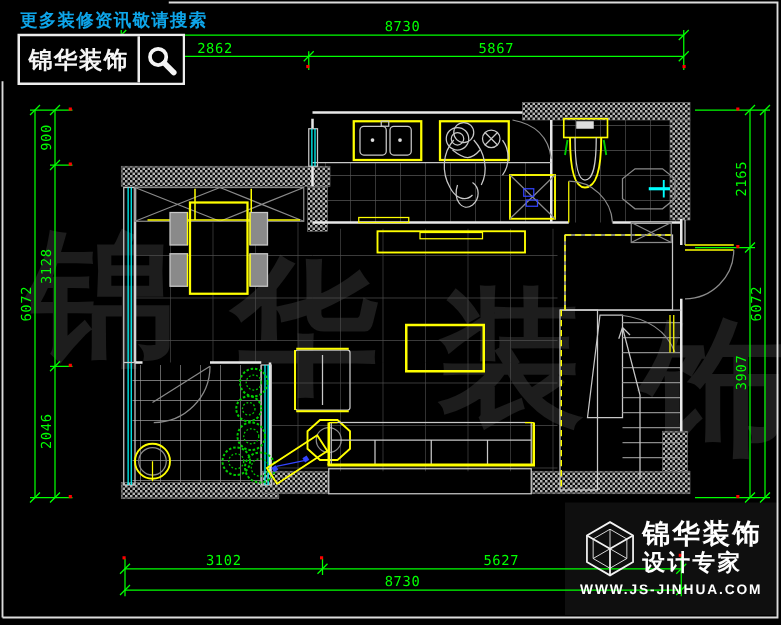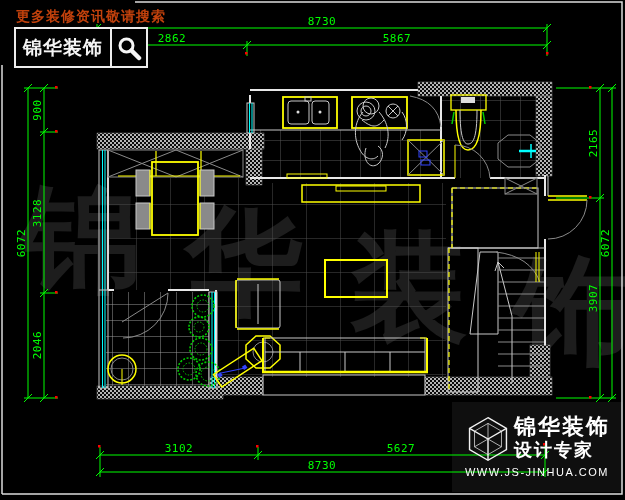--- a/index.html
+++ b/index.html
@@ -4,36 +4,36 @@
 <style>
   html,body{margin:0;padding:0;background:#000;}
   .canvas{position:relative;width:625px;height:500px;background:#000;overflow:hidden;
           font-family:"Liberation Sans",sans-serif;}
   
   .wm{position:absolute;color:#1d1d1d;font-weight:bold;font-size:118px;line-height:1;
       font-family:"Liberation Sans",sans-serif;z-index:0;user-select:none;}
   
   svg.plan{position:absolute;left:0;top:0;z-index:2;}
   
-  .tagline{position:absolute;left:16px;top:8px;z-index:3;color:#c2410c;font-weight:bold;
+  .tagline{position:absolute;left:16px;top:8px;z-index:3;color:#0ea5e9;font-weight:bold;
            font-size:14px;letter-spacing:1px;}
   .brandbox{position:absolute;left:14px;top:27px;width:130px;height:37px;z-index:3;
             background:#000;border:2px solid #ededed;display:flex;align-items:stretch;}
   .brandbox .bname{flex:1;display:flex;align-items:center;justify-content:center;
             color:#f5f5f5;font-weight:bold;font-size:19px;letter-spacing:1px;}
   .brandbox .mag{width:34px;border-left:2px solid #ededed;display:flex;align-items:center;
             justify-content:center;background:#000;}
   
   .footer-bg{position:absolute;left:452px;top:402px;width:171px;height:90px;background:#0f0f0f;z-index:1;}
   .footer{position:absolute;left:452px;top:402px;width:171px;height:90px;z-index:3;color:#fff;}
   .footer .cube{position:absolute;left:14px;top:12px;}
   .footer .t1{position:absolute;left:62px;top:10px;font-size:22px;font-weight:bold;letter-spacing:2px;}
   .footer .t2{position:absolute;left:62px;top:36px;font-size:18px;font-weight:bold;letter-spacing:2px;}
   .footer .url{position:absolute;left:4px;top:64px;width:162px;text-align:center;
-               font-size:11px;font-weight:normal;letter-spacing:1.5px;}
+               font-size:11px;font-weight:bold;letter-spacing:1.5px;}
   
   .g{stroke:#00ff00;stroke-width:1;fill:none;}
   .gt{fill:#00ff00;font:11px "DejaVu Sans Mono",monospace;letter-spacing:.5px;}
   .w2{stroke:#e8e8e8;stroke-width:2;fill:none;}
   .w1{stroke:#c8c8c8;stroke-width:1;fill:none;}
   .y{stroke:#ffff00;fill:none;}
   .cyn{stroke:#00ffff;fill:none;}
   .gr{stroke:#8a8a8a;fill:none;}
   .pl{stroke:#00cc00;fill:none;}
   .bl{stroke:#3344ff;fill:none;}

